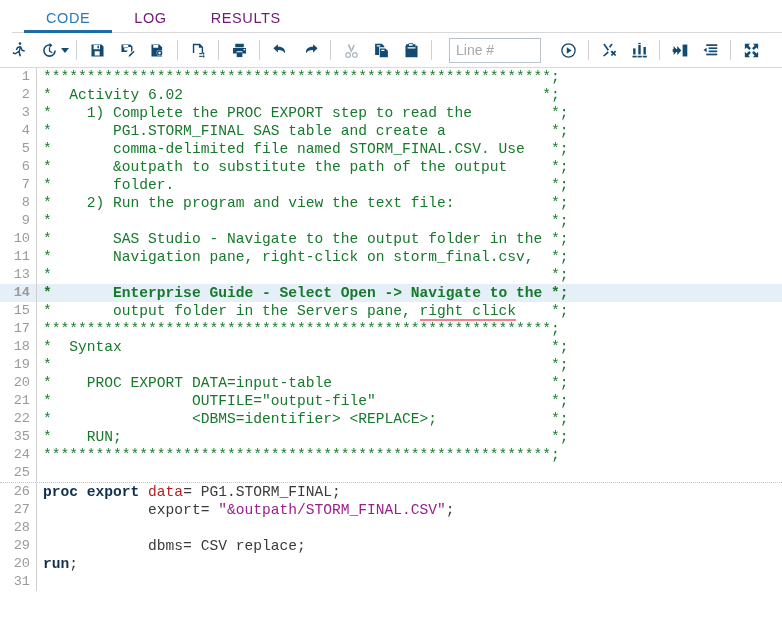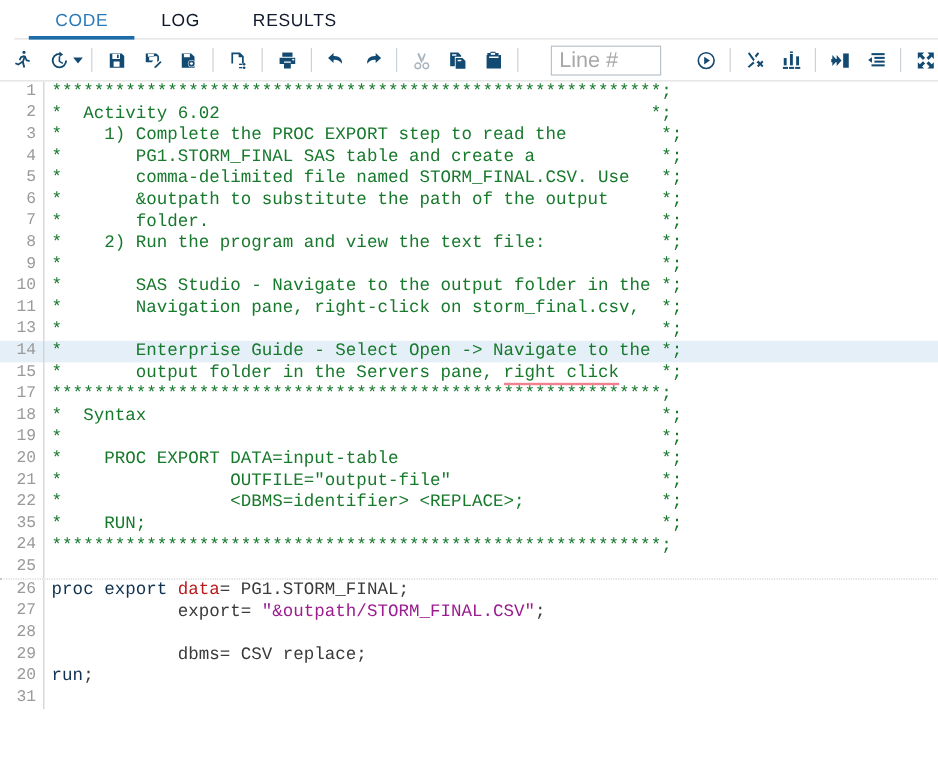--- a/index.html
+++ b/index.html
@@ -17,21 +17,21 @@
     display: flex;
     align-items: flex-end;
     background: #ffffff;
     border-bottom: 1px solid #d8d8d8;
     padding-left: 12px;
     margin-left: 12px;
   }
   .tab {
     font-size: 14.5px;
     letter-spacing: .6px;
-    color: #0f172a;
+    color: #701a75;
     padding: 0 22px 7px 22px;
     cursor: pointer;
     position: relative;
     line-height: 1;
     user-select: none;
   }
   .tab.active { color: #2a7ab9; }
   .tab.active::after {
     content: "";
     position: absolute;
@@ -72,24 +72,24 @@
     margin-left: -3px;
     margin-right: 2px;
     cursor: pointer;
     flex: none;
   }
   #lineinput {
     width: 92px; height: 25px;
     border: 1px solid #b9c2c8;
     background: #fff;
     font-family: "Liberation Sans", sans-serif;
-    font-size: 18px;
+    font-size: 14px;
     color: #222;
     padding: 0 6px;
-    margin: 0 22px;
+    margin: 0 12px;
     outline: none;
     flex: none;
   }
   #lineinput::placeholder { color: #a8a8a8; }
 
   
   #editor {
     position: relative;
     height: 569px;
     width: 782px;
@@ -98,21 +98,21 @@
     font-family: "Liberation Mono", "DejaVu Sans Mono", monospace;
     font-size: 14.6px;
     line-height: 18px;
   }
   .row {
     display: flex;
     height: 18px;
     align-items: stretch;
     white-space: pre;
   }
-  .row.hl { background: #e4eff7; }
+  .row.hl { background: #e4eff7; font-weight: bold; }
   .row.sep { border-top: 1px dotted #c6c6c6; height: 19px; }
   .gut {
     width: 36px;
     flex: none;
     text-align: right;
     padding-right: 6px;
     color: #9a9a9a;
     font-size: 13.6px;
     line-height: 18px;
     user-select: none;
@@ -120,21 +120,21 @@
   .row.sep .gut, .row.sep .code { line-height: 18px; }
   .code {
     flex: 1;
     border-left: 1px solid #cfcfcf;
     padding-left: 6px;
     line-height: 18px;
     color: #333;
     position: relative;
   }
   .cm  { color: #17792c; }
-  .kw  { color: #10314f; font-weight: normal; }
+  .kw  { color: #10314f; font-weight: bold; }
   .op  { color: #b91c1c; }
   .str { color: #9b1d8f; }
   .pl  { color: #3a3a3a; }
   .misspell {
     border-bottom: 2.5px solid #f2808f;
     padding-bottom: 0px;
     text-align: center;
   }
 </style>
 </head>

